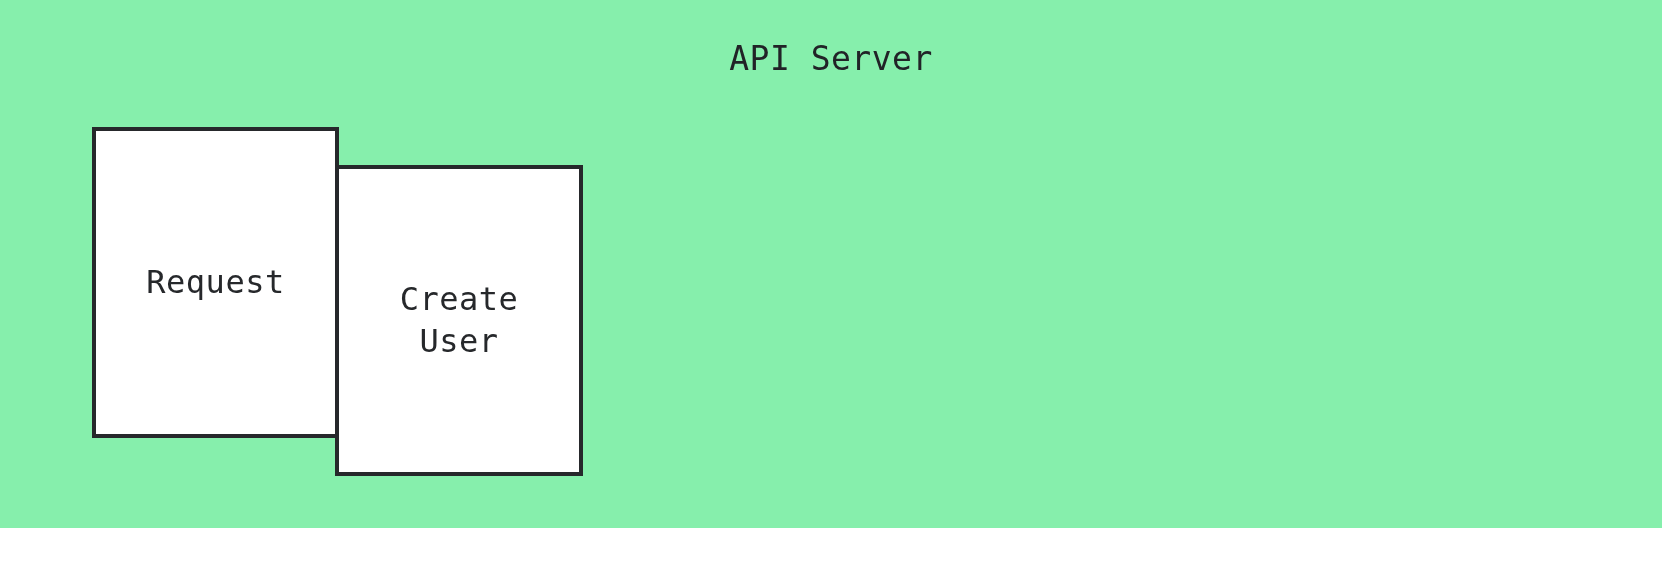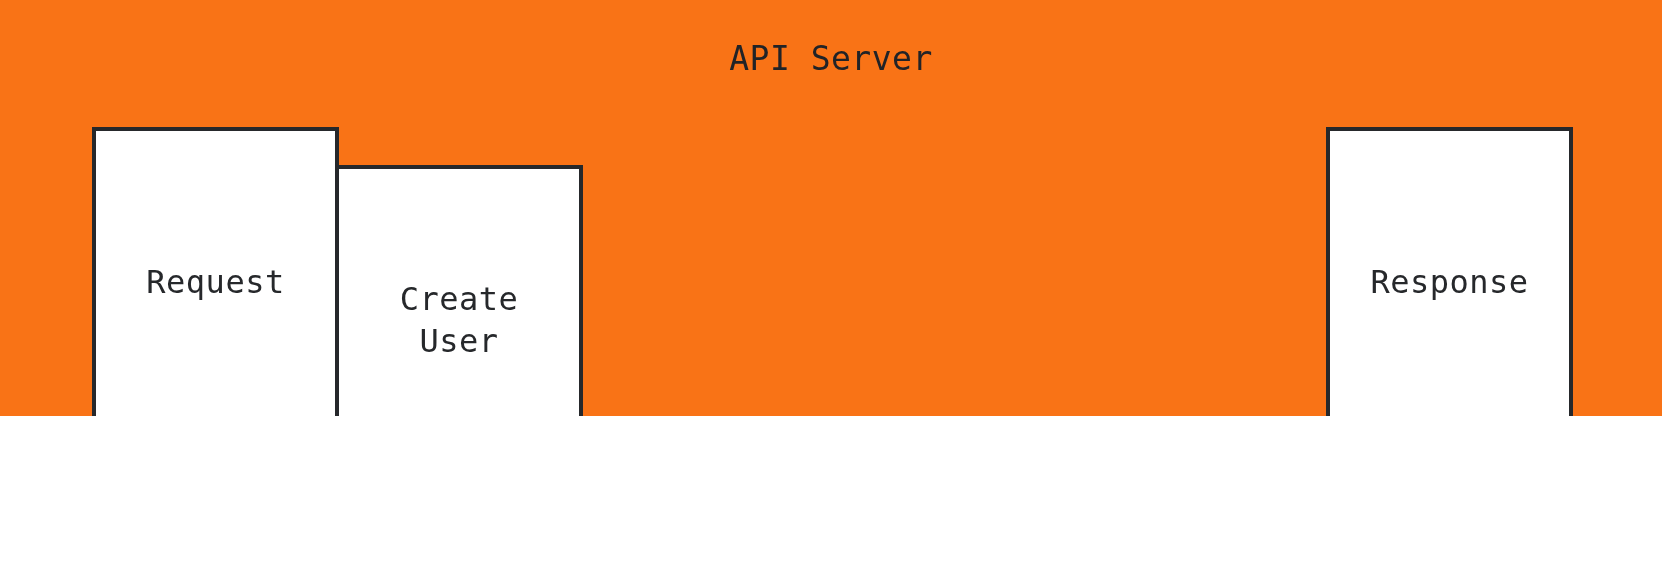--- a/index.html
+++ b/index.html
@@ -3,22 +3,22 @@
 <meta charset="utf-8">
 <style>
   html, body {
     margin: 0;
     padding: 0;
     background: #ffffff;
   }
   .canvas {
     position: relative;
     width: 1662px;
-    height: 416px;
-    background: #f97316;
+    height: 528px;
+    background: #86efac;
     font-family: "DejaVu Sans Mono", "Liberation Mono", monospace;
     color: #26282b;
     overflow: hidden;
   }
   .diagram-title {
     position: absolute;
     top: 39px;
     left: 0;
     width: 100%;
     text-align: center;
@@ -60,17 +60,14 @@
 
   <div class="span-box box-request">
     <span class="span-label">Request</span>
   </div>
 
   <div class="span-box box-create">
     <span class="span-label">Create User</span>
   </div>
 
 
-  <div class="span-box box-response">
-    <span class="span-label">Response</span>
-  </div>
 
 </div>
 
 </body></html>

